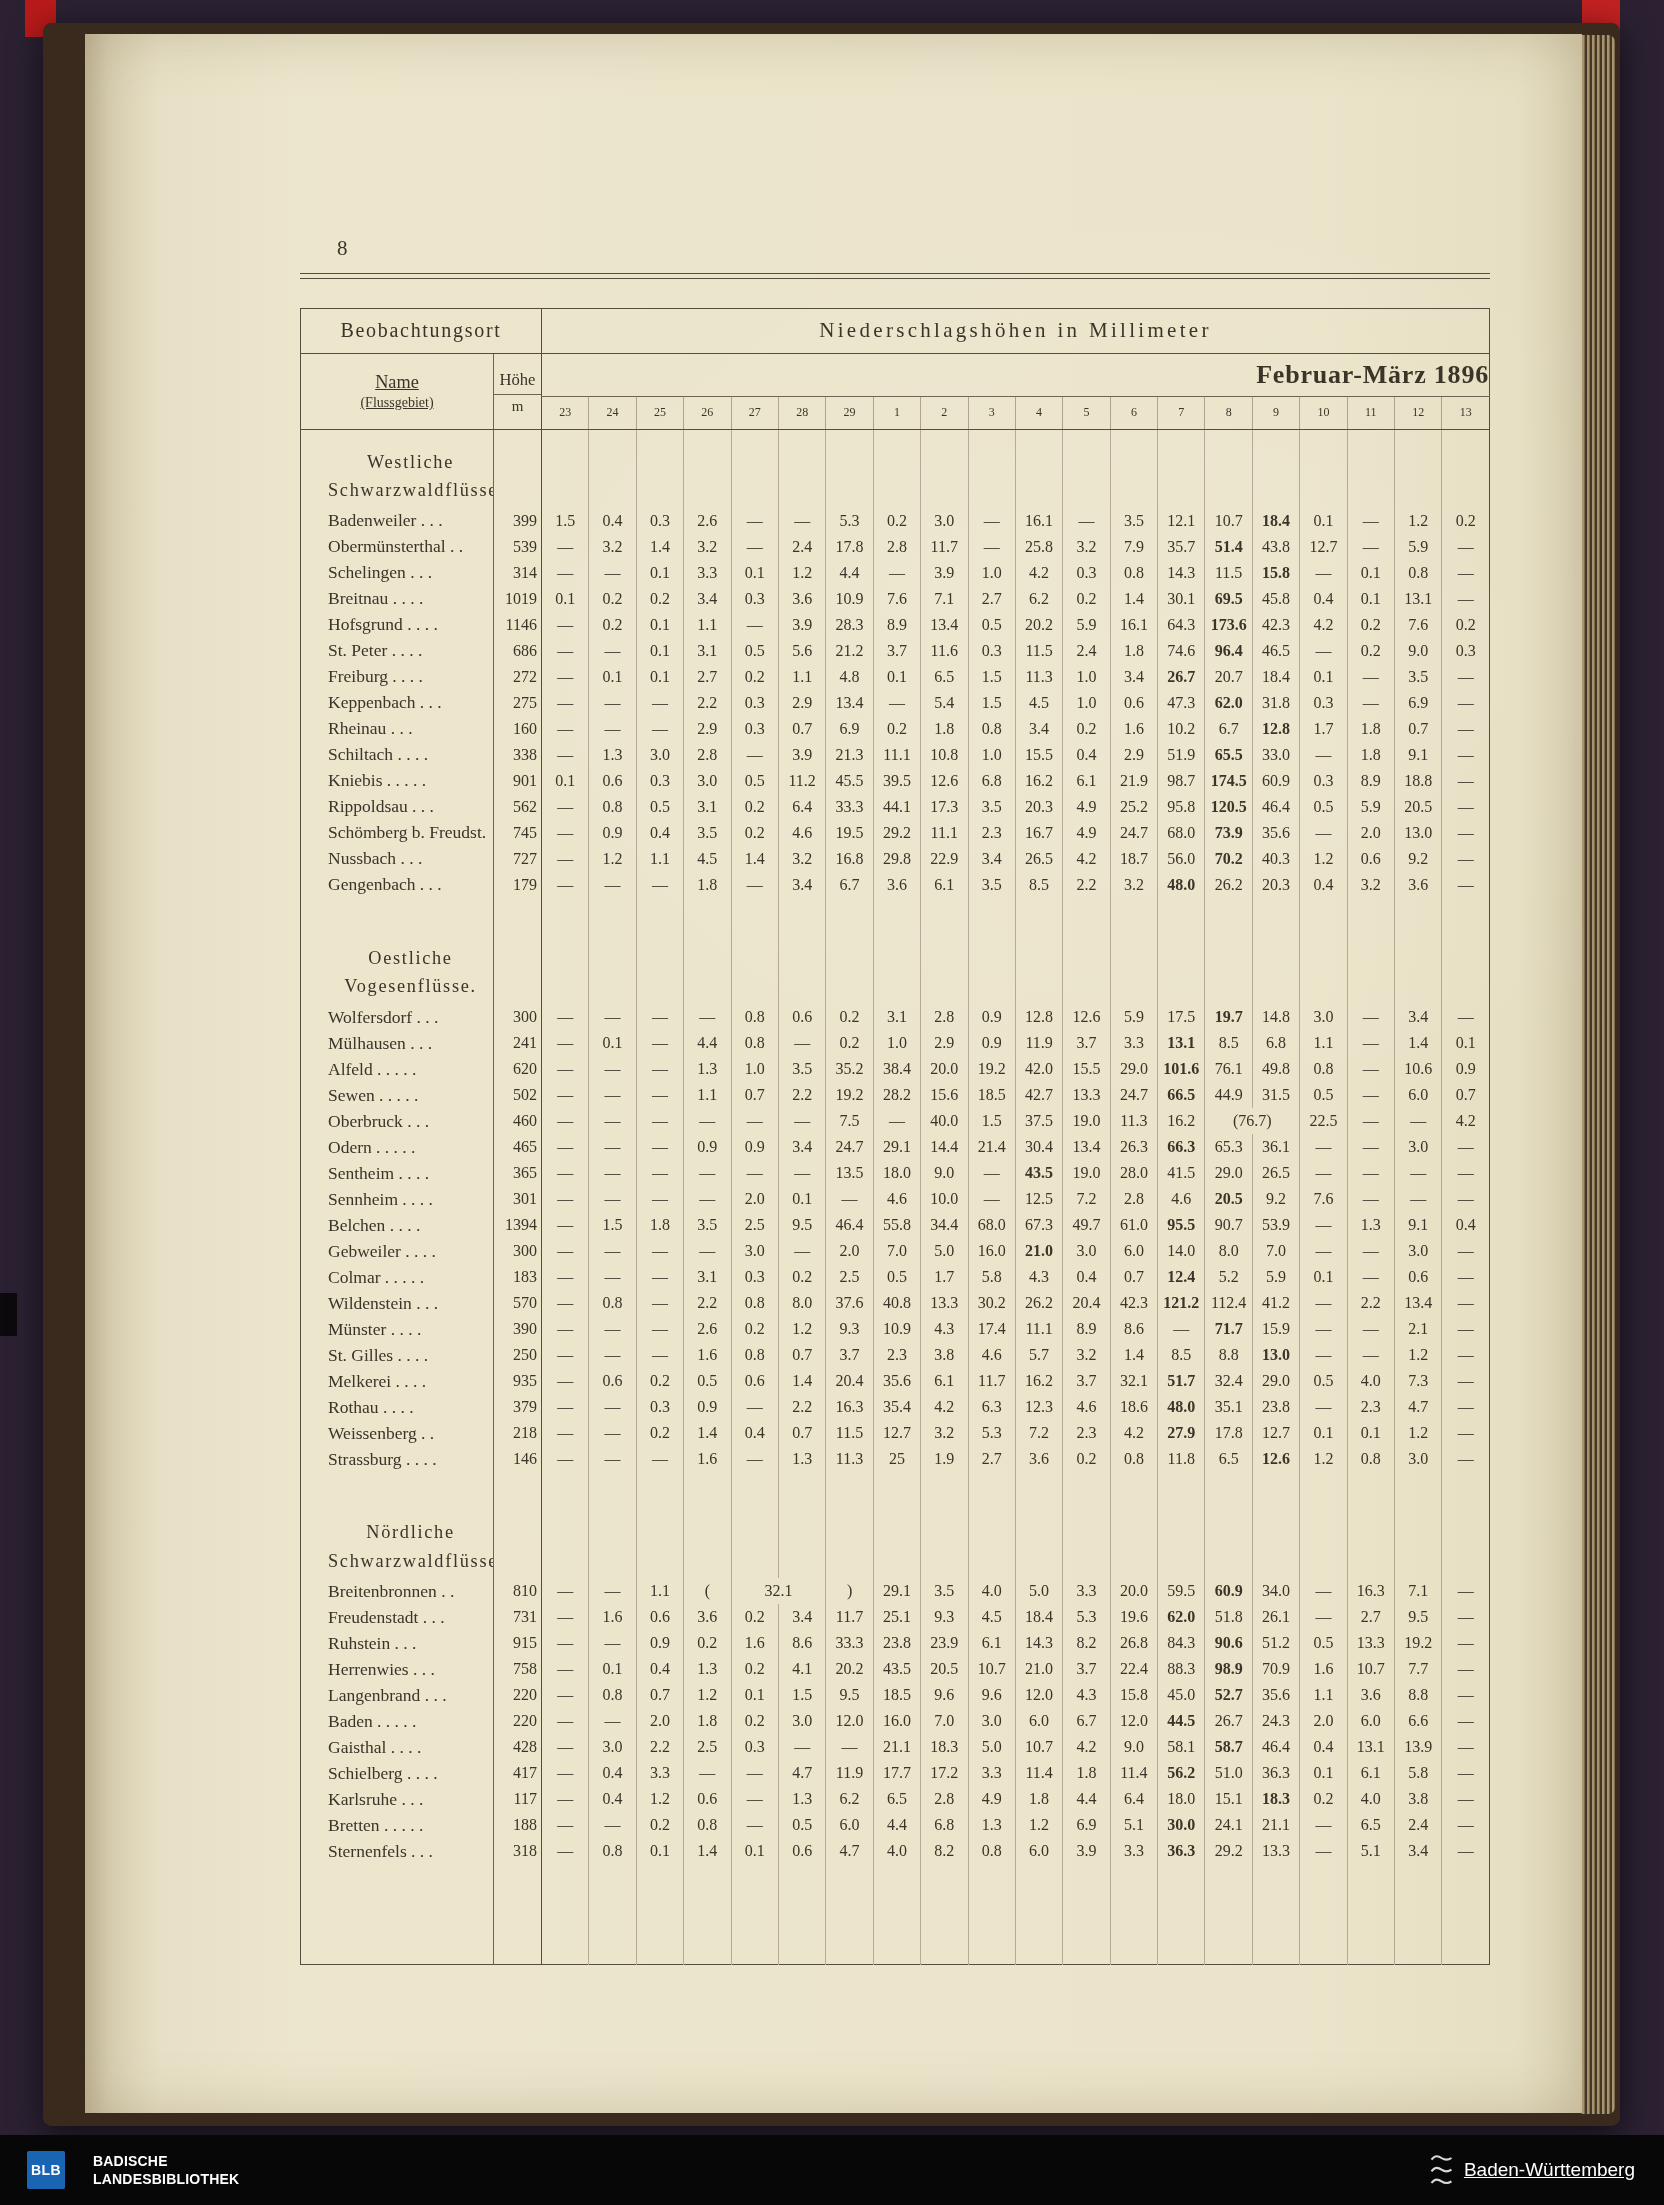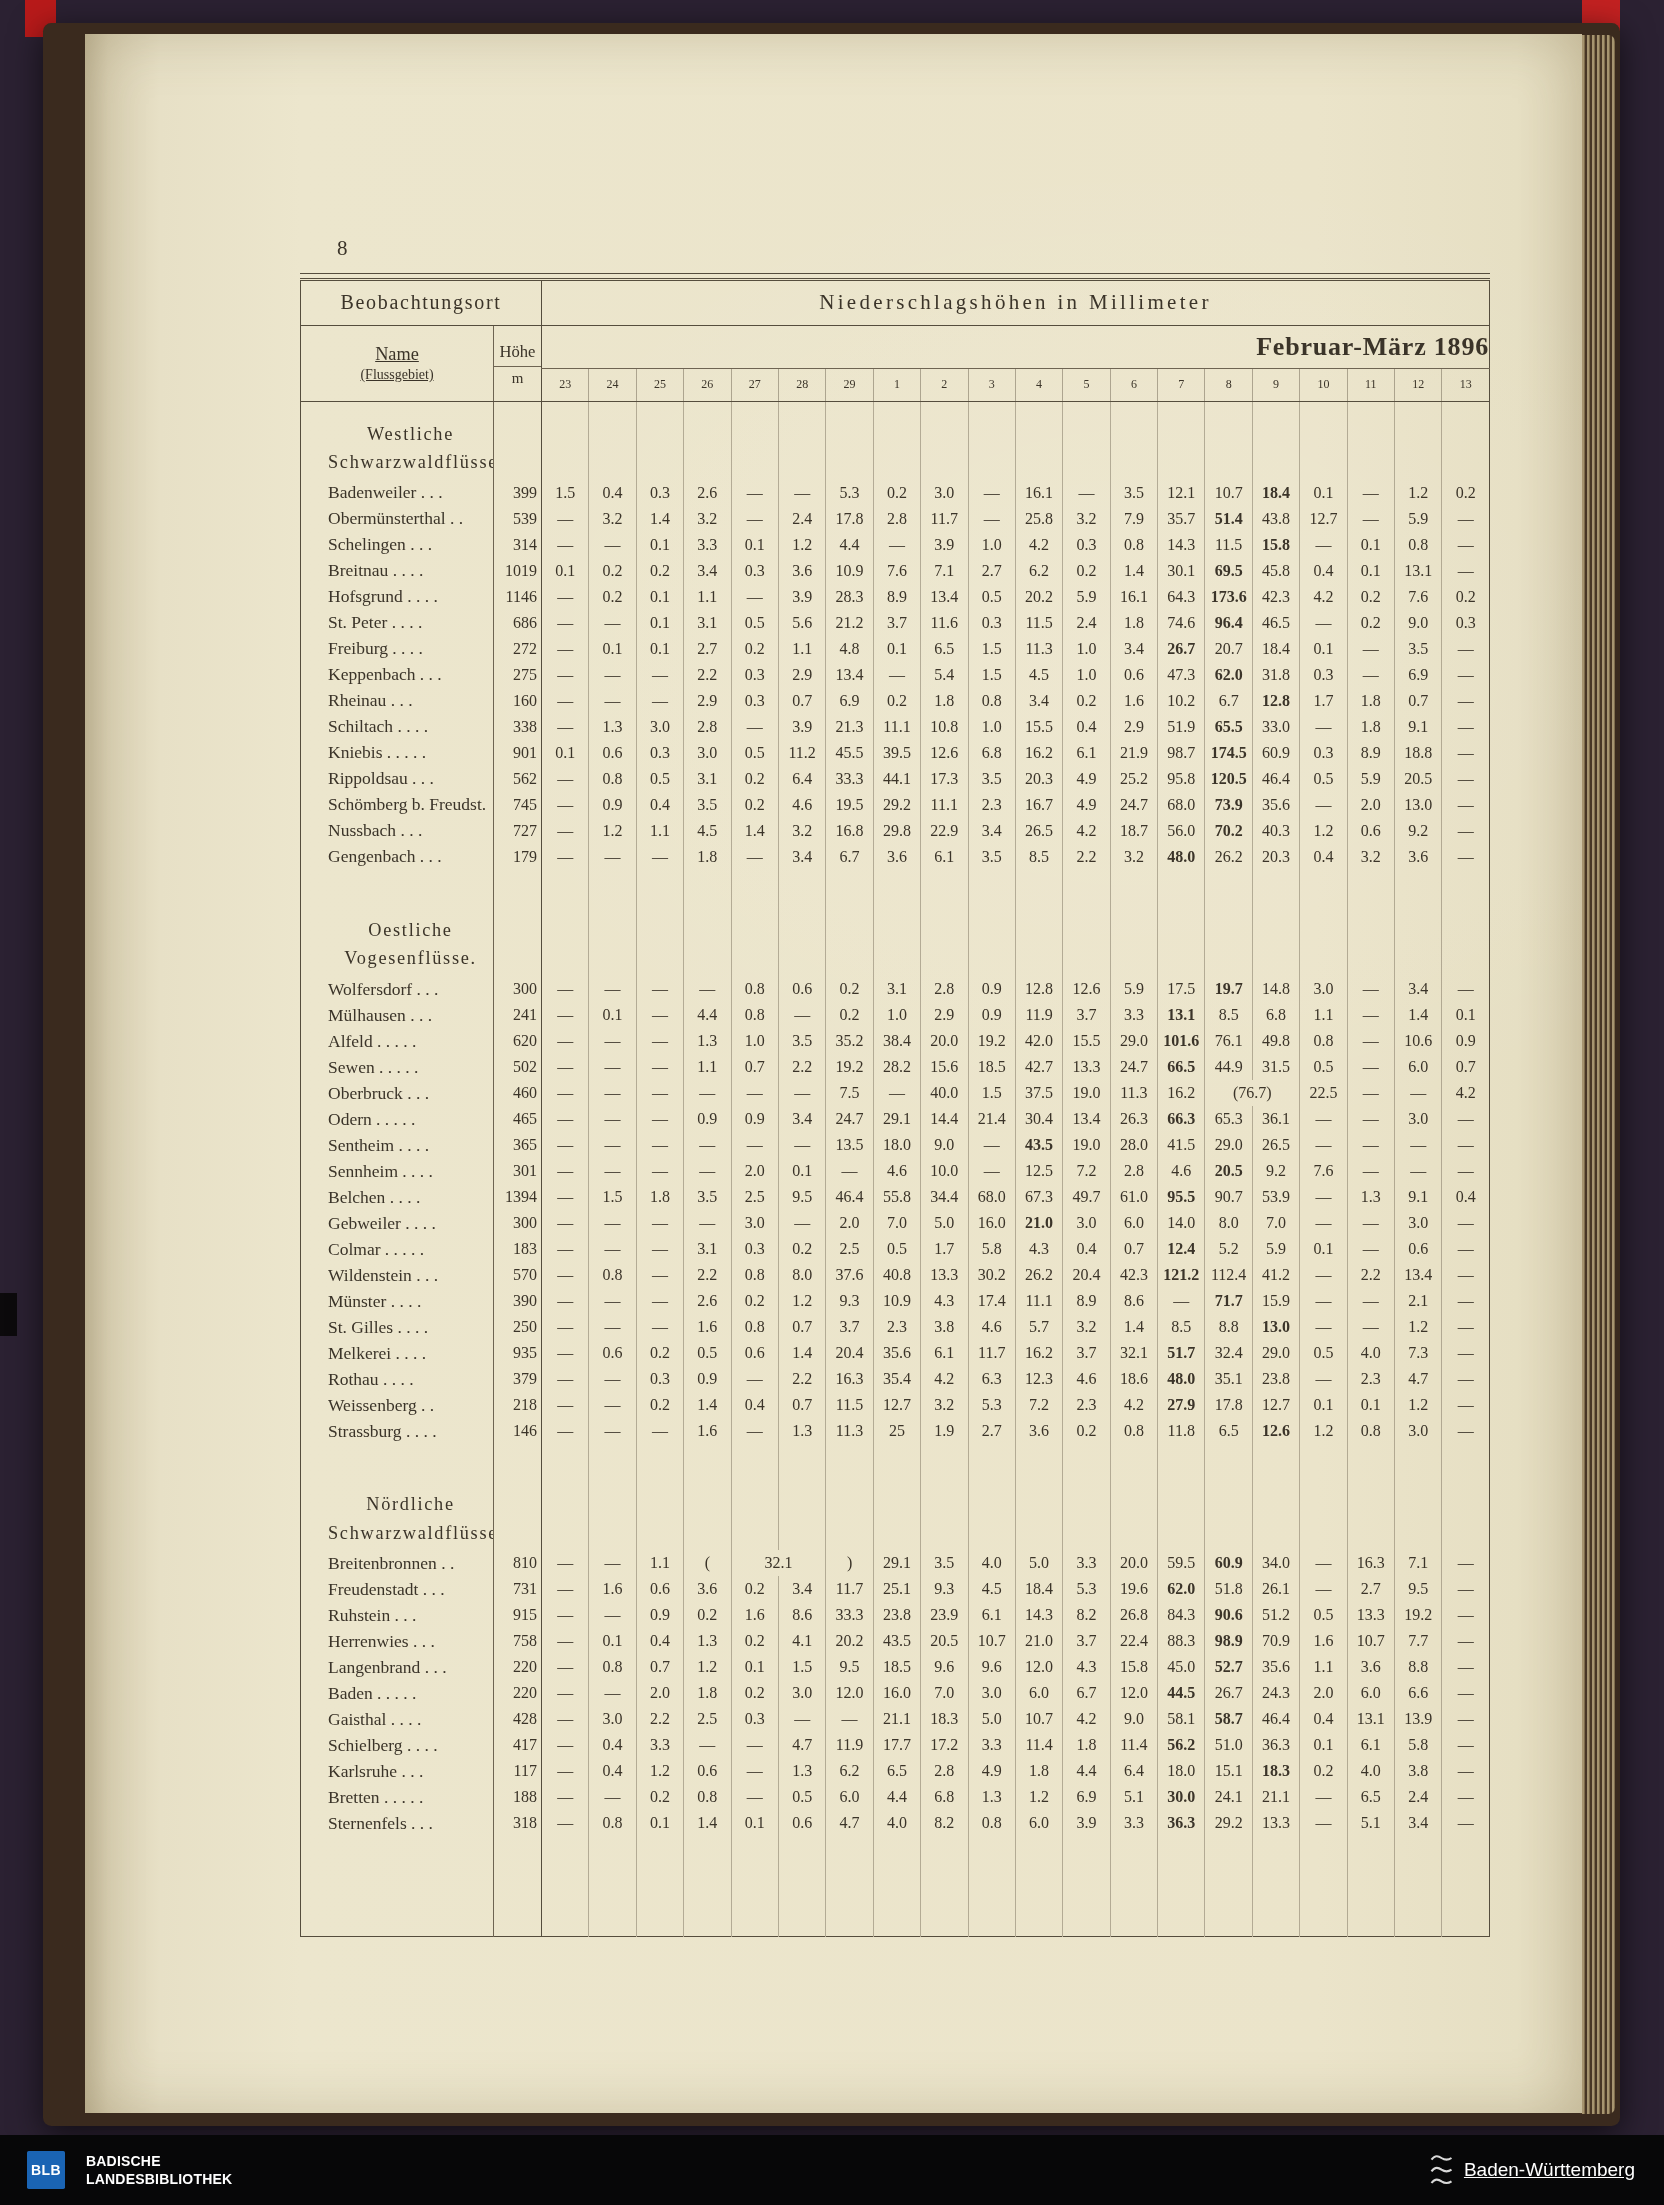--- a/index.html
+++ b/index.html
@@ -36,21 +36,21 @@
     box-shadow:inset 0 0 58px rgba(120,100,60,.28);
   }
   .content { position:absolute; left:215px; top:0; width:1190px; }
 
   .page-head { position:relative; height:30px; margin-top:201px; }
   .page-number { position:absolute; left:37px; top:1.7px; font-size:21px; }
   .running-title { position:absolute; left:0; right:0; top:0; text-align:center; font-size:19px; letter-spacing:2.1px; }
   .double-rule { margin-top:8.3px; height:5.8px; border-top:1.7px solid #554d3d; border-bottom:0.8px solid #554d3d; }
 
   table.precip {
-    border-collapse:collapse; table-layout:fixed; width:1190px; margin-top:1px;
+    border-collapse:collapse; table-layout:fixed; width:1190px; margin-top:29px;
     border:1.7px solid #554d3d;
   }
   th, td { padding:0; font-weight:normal; }
 
   .th-beob   { font-size:20px; letter-spacing:1.7px; height:45px; border-bottom:1.7px solid #554d3d; }
   .th-nieder { font-size:21px; letter-spacing:3.3px; border-left:1.7px solid #554d3d; border-bottom:1.7px solid #554d3d; }
   .th-name   { vertical-align:middle; border-bottom:1.7px solid #554d3d; text-align:center;text-decoration:underline; }
   .th-name .l1 { font-size:18.3px; }
   .th-name .l2 { font-size:14px; margin-top:2.5px; }
   .th-hoehe  { border-left:0.8px solid #6e6452; border-bottom:1.7px solid #554d3d; vertical-align:middle; text-align:center; }
@@ -72,21 +72,21 @@
   tr.sect td { padding-top:8.3px; padding-bottom:3.3px; }
   td.sect-title { text-align:center; font-size:18.3px; letter-spacing:1.7px; line-height:1.55; white-space:nowrap; }
   tr.filler td { height:100px; }
 
   
   .footer-bar {
     position:absolute; left:0; bottom:0; width:1665px; height:70px; background:#070708;
     display:flex; align-items:center; justify-content:space-between;
     font-family:"Liberation Sans","DejaVu Sans",sans-serif; color:#ffffff;
   }
-  .footer-left { display:flex; align-items:center; gap:21px; padding-left:27px; }
+  .footer-left { display:flex; align-items:center; gap:28px; padding-left:27px; }
   .blb-logo {
     width:38px; height:38px; background:#1a64b4; color:#fff; border-radius:1.7px;
     display:flex; align-items:center; justify-content:center;
     font-weight:bold; font-size:14px; letter-spacing:0.4px;
   }
   .lib-name { font-weight:bold; font-size:14px; line-height:1.3; letter-spacing:0.2px; }
   .footer-right { display:flex; align-items:center; gap:10px; padding-right:30px; font-size:19px;text-decoration:underline; }
   .bw-logo { width:25px; height:37px; }
 </style>
 </head>

